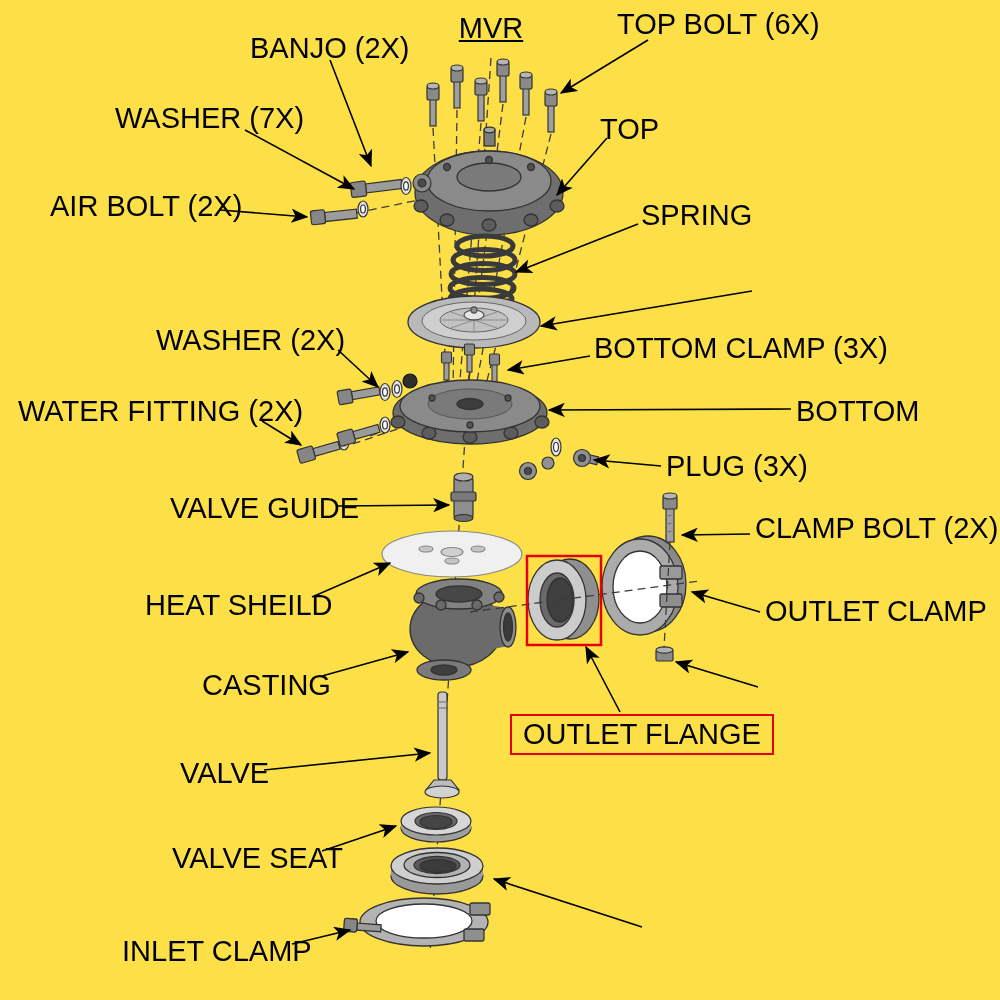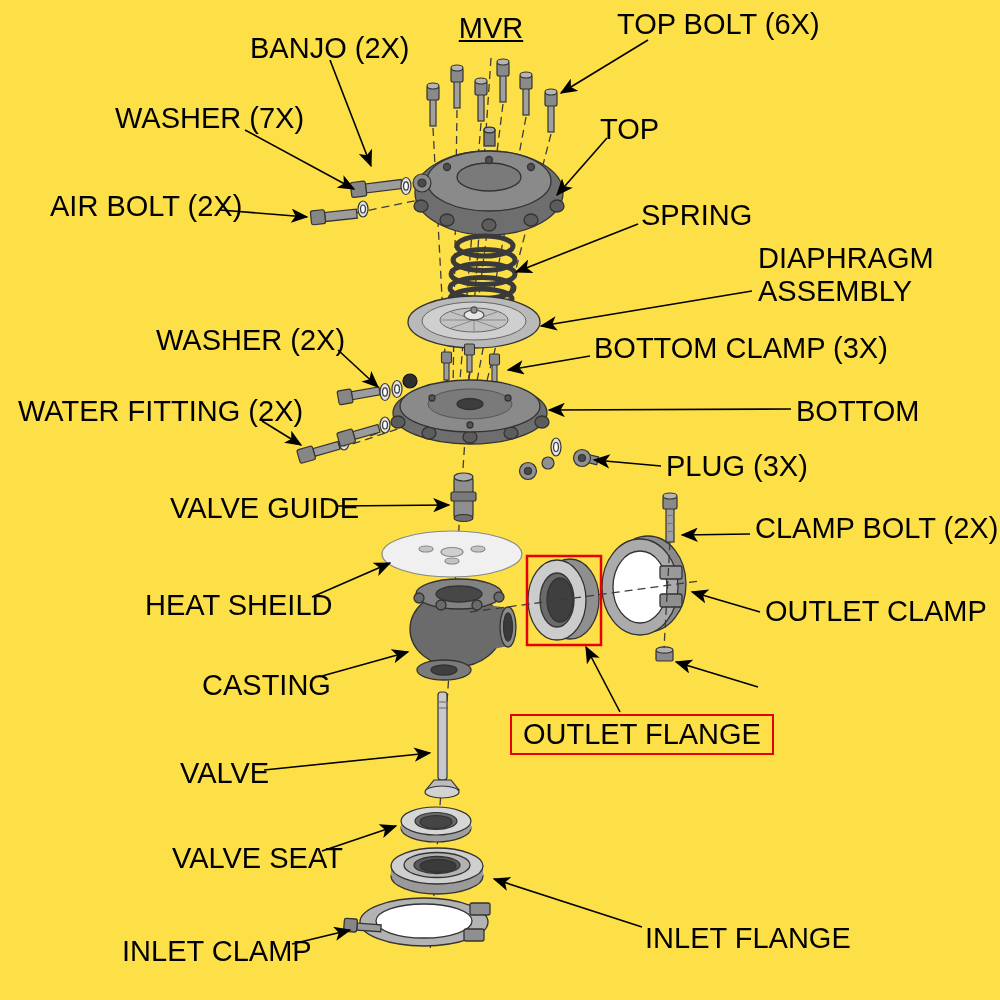--- a/index.html
+++ b/index.html
@@ -338,30 +338,28 @@
   </svg>
 
   <div class="title">MVR</div>
 
   <div class="lbl" id="lbl-top-bolt">TOP BOLT (6X)</div>
   <div class="lbl" id="lbl-banjo">BANJO (2X)</div>
   <div class="lbl" id="lbl-washer-7">WASHER (7X)</div>
   <div class="lbl" id="lbl-air-bolt">AIR BOLT (2X)</div>
   <div class="lbl" id="lbl-top">TOP</div>
   <div class="lbl" id="lbl-spring">SPRING</div>
-  <div class="lbl" id="lbl-diaphragm">DIAPHRAGM ASSEMBLY</div>
   <div class="lbl" id="lbl-washer-2">WASHER (2X)</div>
   <div class="lbl" id="lbl-bottom-bolt">BOTTOM CLAMP (3X)</div>
   <div class="lbl" id="lbl-water-fitting">WATER FITTING (2X)</div>
   <div class="lbl" id="lbl-bottom">BOTTOM</div>
   <div class="lbl" id="lbl-plug">PLUG (3X)</div>
   <div class="lbl" id="lbl-valve-guide">VALVE GUIDE</div>
   <div class="lbl" id="lbl-clamp-bolt">CLAMP BOLT (2X)</div>
   <div class="lbl" id="lbl-heat-shield">HEAT SHEILD</div>
   <div class="lbl" id="lbl-outlet-clamp">OUTLET CLAMP</div>
   <div class="lbl" id="lbl-casting">CASTING</div>
   <div class="lbl" id="lbl-outlet-flange">OUTLET FLANGE</div>
   <div class="lbl" id="lbl-valve">VALVE</div>
   <div class="lbl" id="lbl-valve-seat">VALVE SEAT</div>
-  <div class="lbl" id="lbl-inlet-flange">INLET FLANGE</div>
   <div class="lbl" id="lbl-inlet-clamp">INLET CLAMP</div>
 
 </div>
 
 </body></html>

